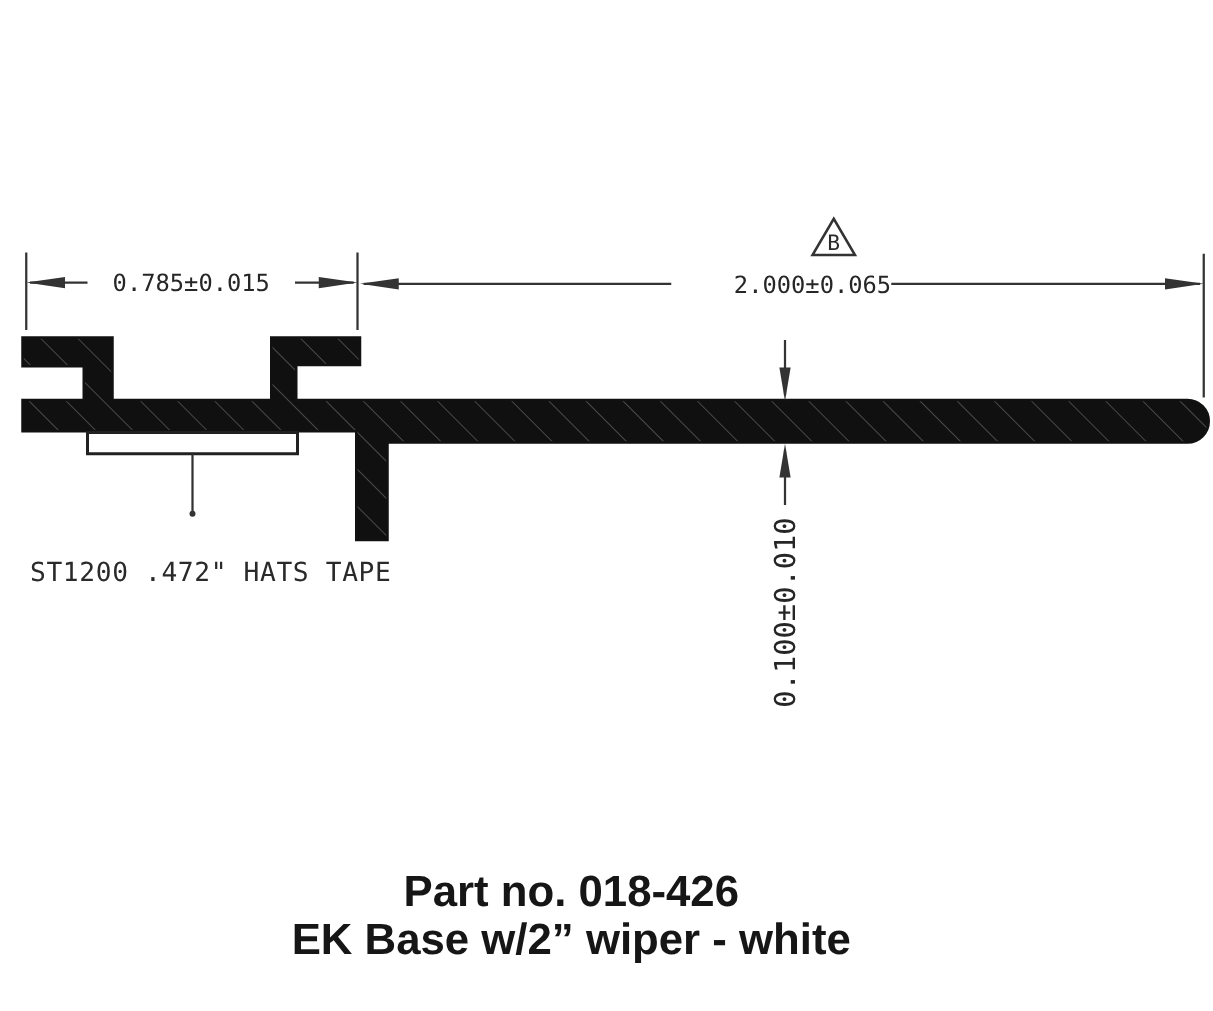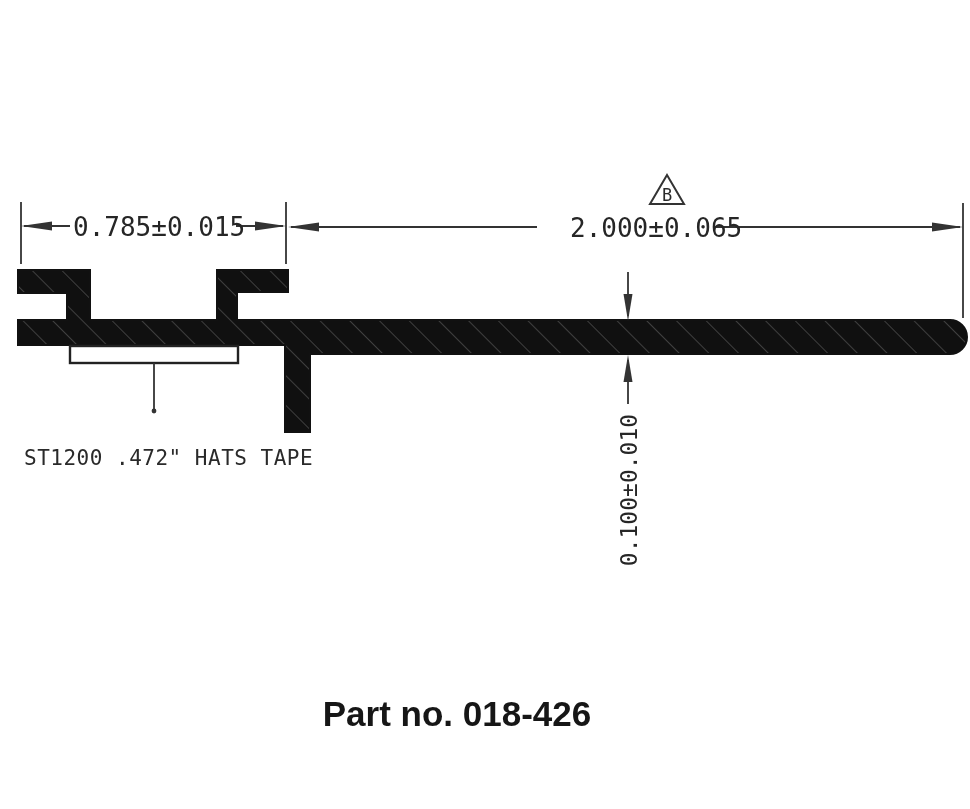--- a/index.html
+++ b/index.html
@@ -3,22 +3,22 @@
 <meta charset="utf-8">
 <style>
   html,body { margin:0; padding:0; background:#ffffff; }
   .stage {
     position:relative; width:970px; height:809px; background:#ffffff;
     font-family:"DejaVu Sans Mono","Liberation Mono",monospace;
     overflow:hidden;
   }
   .layer { position:absolute; left:0; top:0; }
   .dimtext {
-    position:absolute; font-size:26px; line-height:26px; color:#262626;
-    white-space:nowrap; text-align:left; letter-spacing:0px;
+    position:absolute; font-size:19px; line-height:26px; color:#262626;
+    white-space:nowrap; text-align:center; letter-spacing:0px;
   }
   .vdim {
     position:absolute; width:170px; height:26px; font-size:23px; line-height:26px;
     color:#262626; text-align:center; white-space:nowrap;
     transform:rotate(-90deg); transform-origin:center center;
   }
   .callout {
     position:absolute; font-size:21px; line-height:24px; color:#2a2a2a;
     white-space:nowrap; letter-spacing:0.5px;
   }
@@ -81,14 +81,15 @@
 
   <div class="dimtext" style="left:570px; top:215px; width:160px;">2.000±0.065</div>
 
   <div class="vdim" style="left:544px; top:477px;">0.100±0.010</div>
 
   <div class="datum-letter" style="left:655px; top:186px;">B</div>
 
   <div class="callout" style="left:24px; top:446px;">ST1200 .472" HATS TAPE</div>
 
   <div class="footer-line footer-part">Part no. 018-426</div>
+  <div class="footer-line footer-desc">EK Base w/2” wiper - white</div>
 
 </div>
 
 </body></html>

